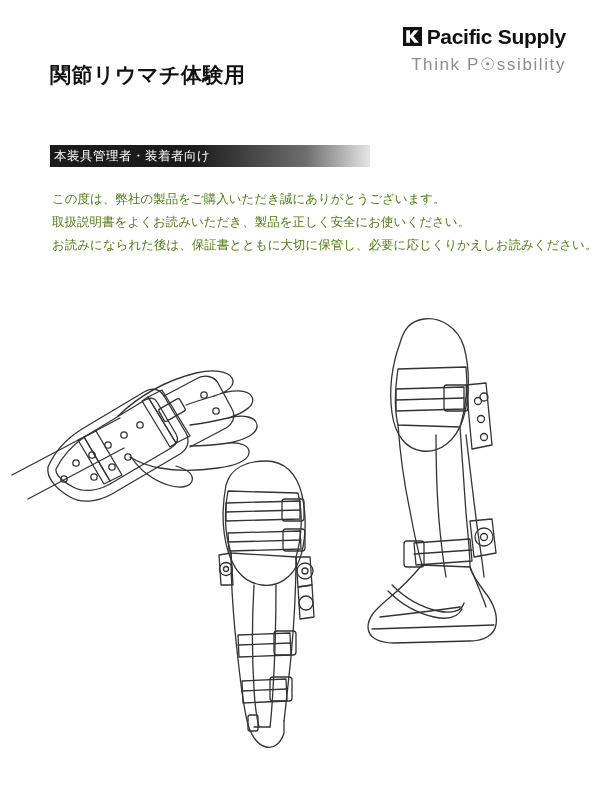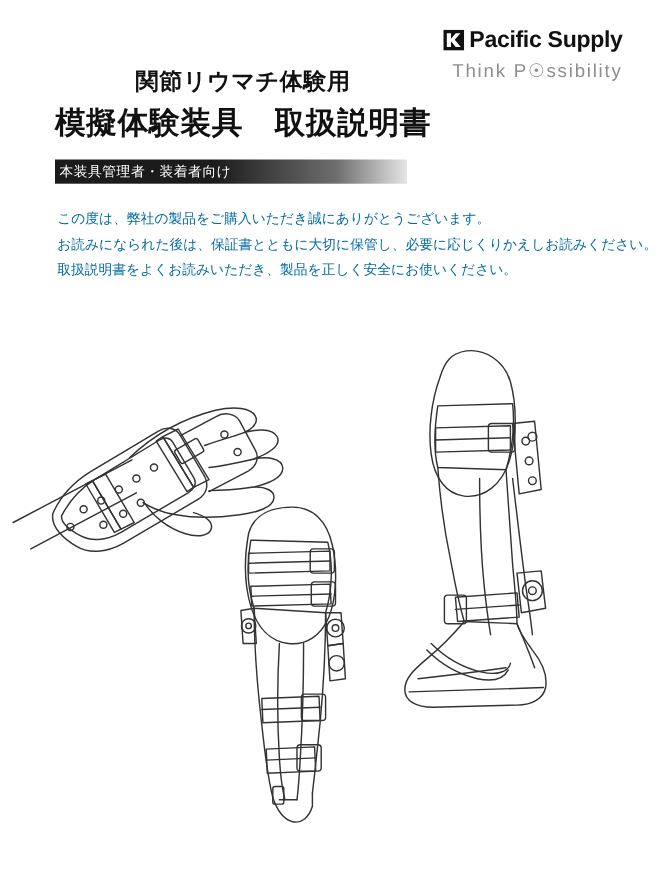--- a/index.html
+++ b/index.html
@@ -52,21 +52,20 @@
     margin-top: 9px;
     font-size: 17px;
     letter-spacing: 1.6px;
     color: #8d8d8d;
   }
   
   .title-block {
     position: absolute;
     top: 62px;
     left: 50px;
-    text-align: center;
   }
   .title-sub {
     font-size: 21px;
     font-weight: bold;
     letter-spacing: 0.5px;
     color: #111111;
     margin: 0 0 8px 0;
     line-height: 1.2;
   }
   .title-main {
@@ -96,21 +95,21 @@
     white-space: nowrap;
   }
   
   .intro {
     position: absolute;
     top: 188px;
     left: 52px;
     width: 500px;
     font-size: 12.5px;
     line-height: 1.85;
-    color: #0369a1;
+    color: #4d7c0f;
   }
   .intro div { white-space: nowrap; }
   
   .illustrations {
     position: absolute;
     top: 285px;
     left: 0;
     width: 600px;
     height: 480px;
   }
@@ -132,31 +131,30 @@
           <path d="M3.2 3.2 L7.0 3.2 L7.0 8.2 L11.3 3.2 L15.6 3.2 L10.4 9.2 L15.9 15.8 L11.3 15.8 L7.0 10.4 L7.0 15.8 L3.2 15.8 Z" fill="#ffffff"></path>
         </svg>
       </span>
       <span class="brand-name">Pacific Supply</span>
     </div>
     <div class="brand-tag">Think P☉ssibility</div>
   </div>
 
   <div class="title-block">
     <h2 class="title-sub">関節リウマチ体験用</h2>
-    <h1 class="title-main">模擬体験装具　取扱説明書</h1>
   </div>
 
   <div class="audience-bar">
     <span class="audience-text">本装具管理者・装着者向け</span>
   </div>
 
   <div class="intro">
     <div>この度は、弊社の製品をご購入いただき誠にありがとうございます。</div>
+    <div>取扱説明書をよくお読みいただき、製品を正しく安全にお使いください。</div>
     <div>お読みになられた後は、保証書とともに大切に保管し、必要に応じくりかえしお読みください。</div>
-    <div>取扱説明書をよくお読みいただき、製品を正しく安全にお使いください。</div>
   </div>
 
   <div class="illustrations">
     <svg width="600" height="480" viewBox="0 0 600 480" fill="none" stroke="#333333" stroke-width="1.3" stroke-linejoin="round" stroke-linecap="round">
 
       <g>
 
         <path d="M12 190 L120 133"></path>
         <path d="M28 214 L124 163"></path>
 

